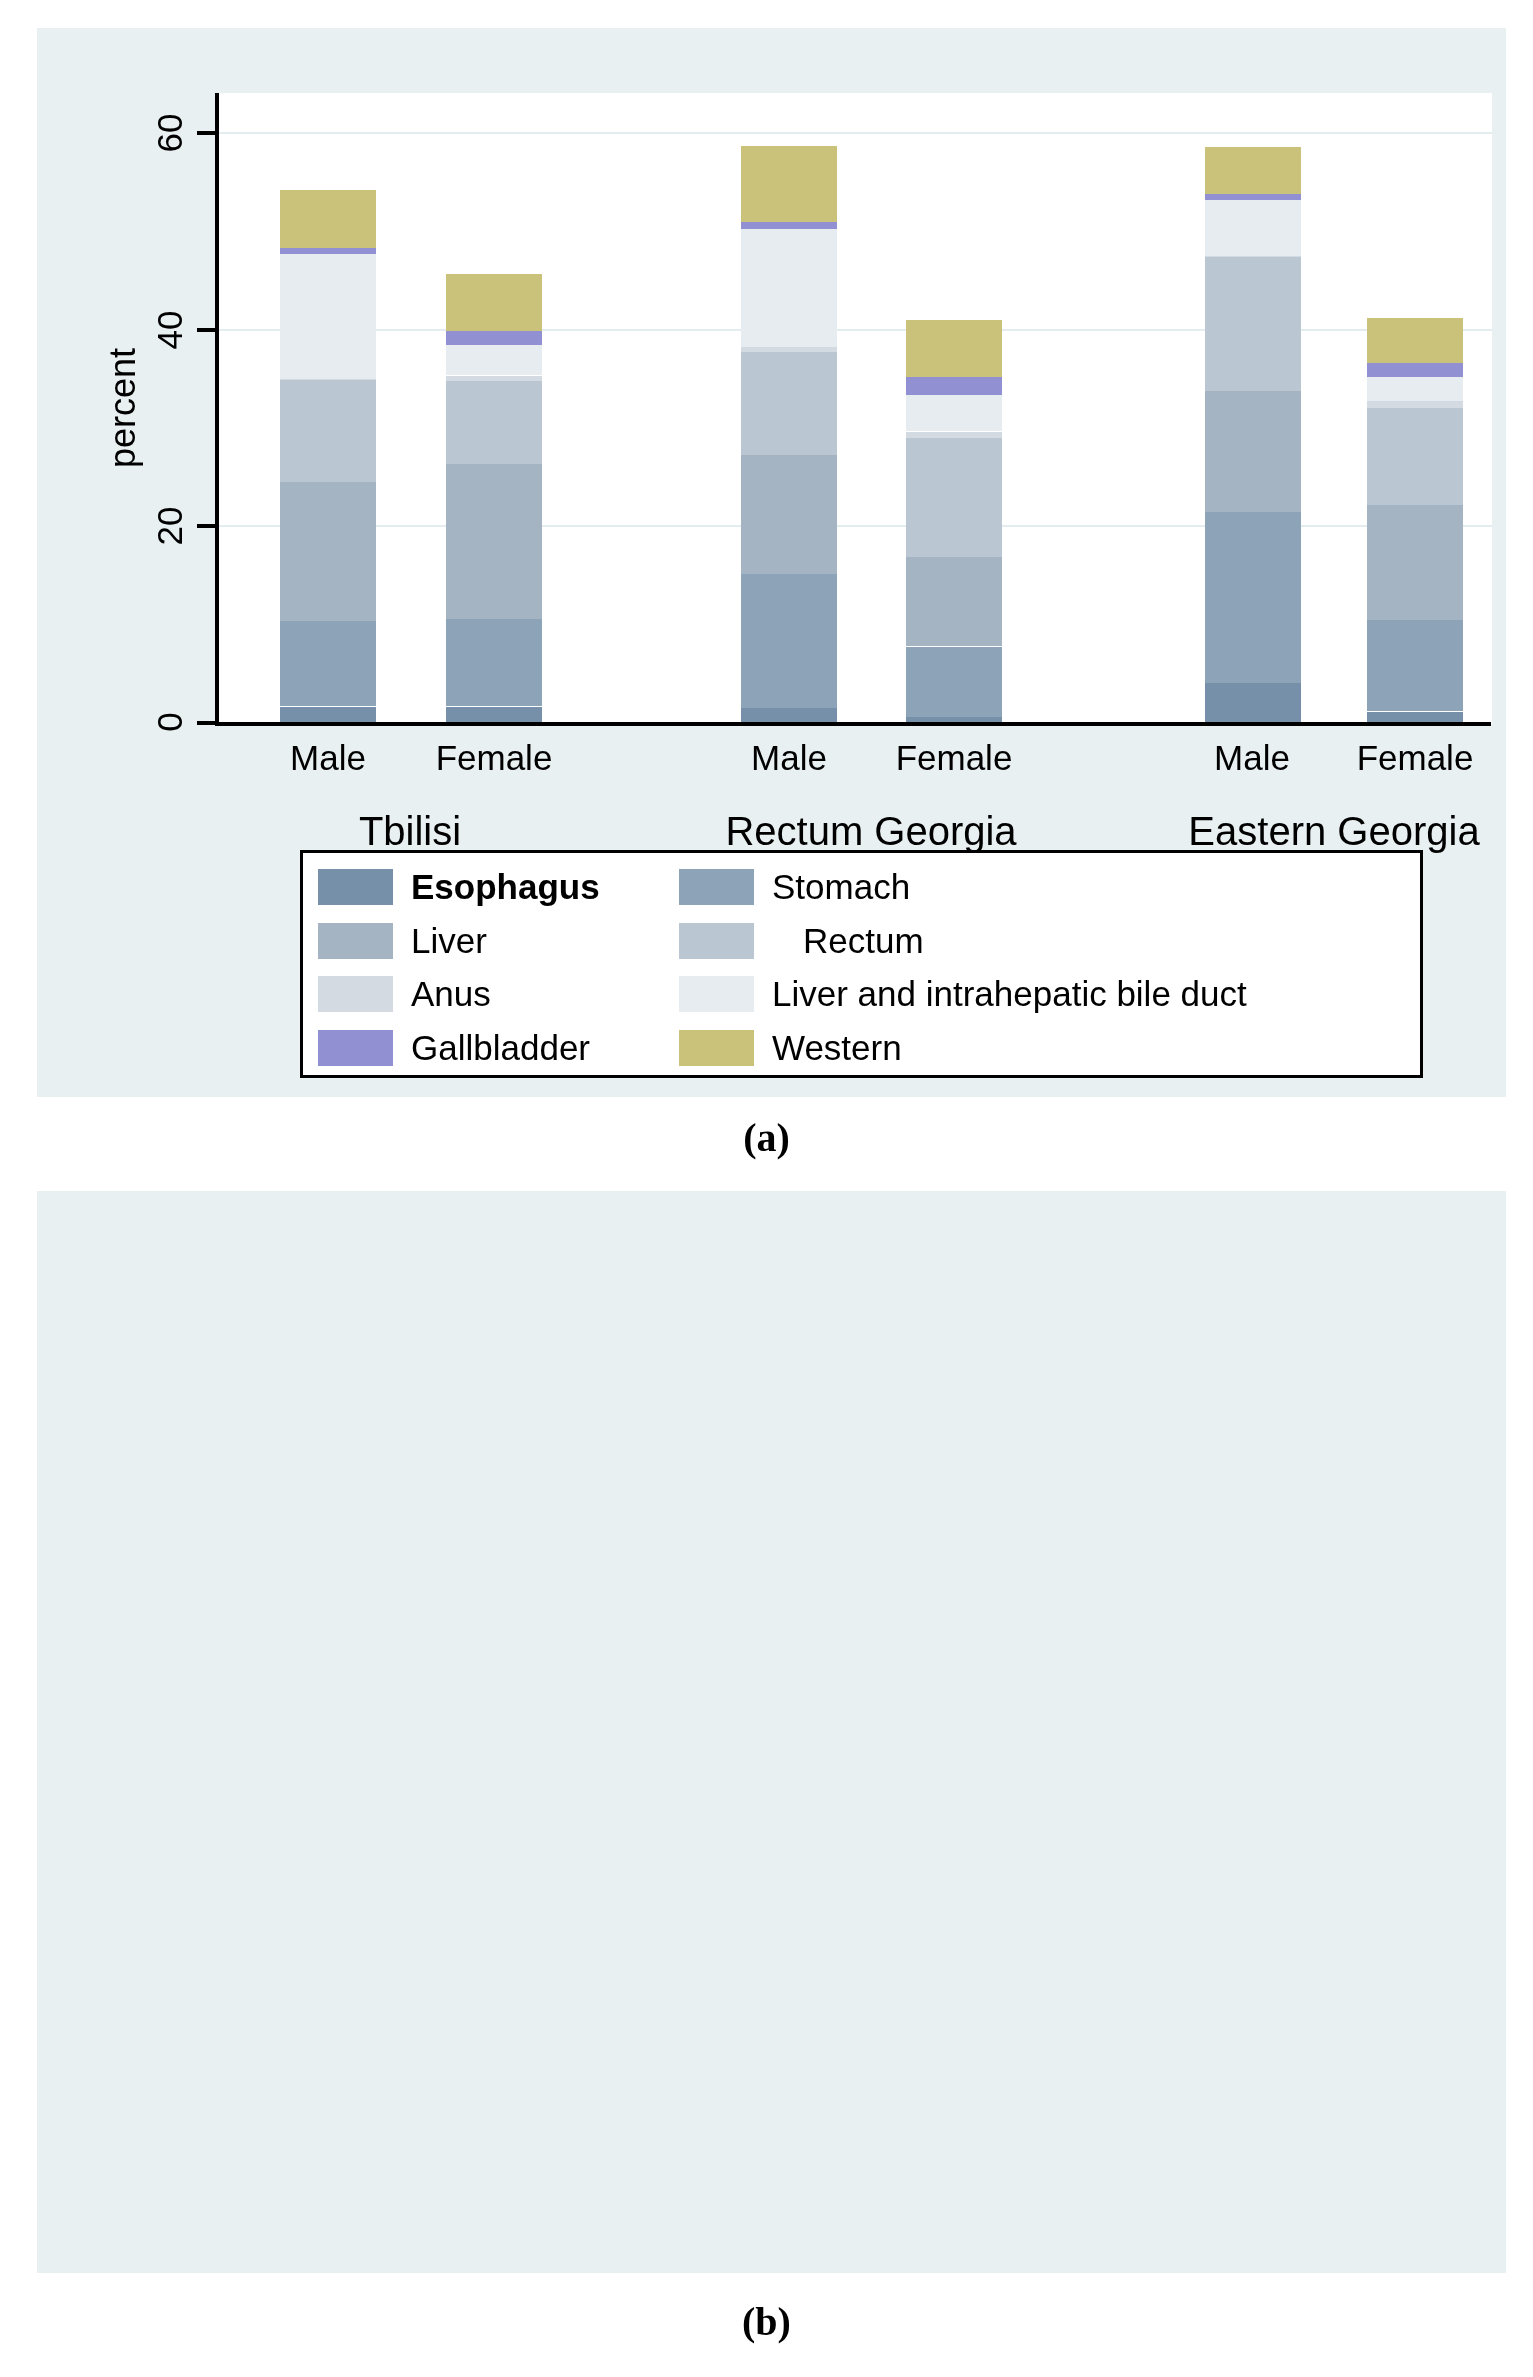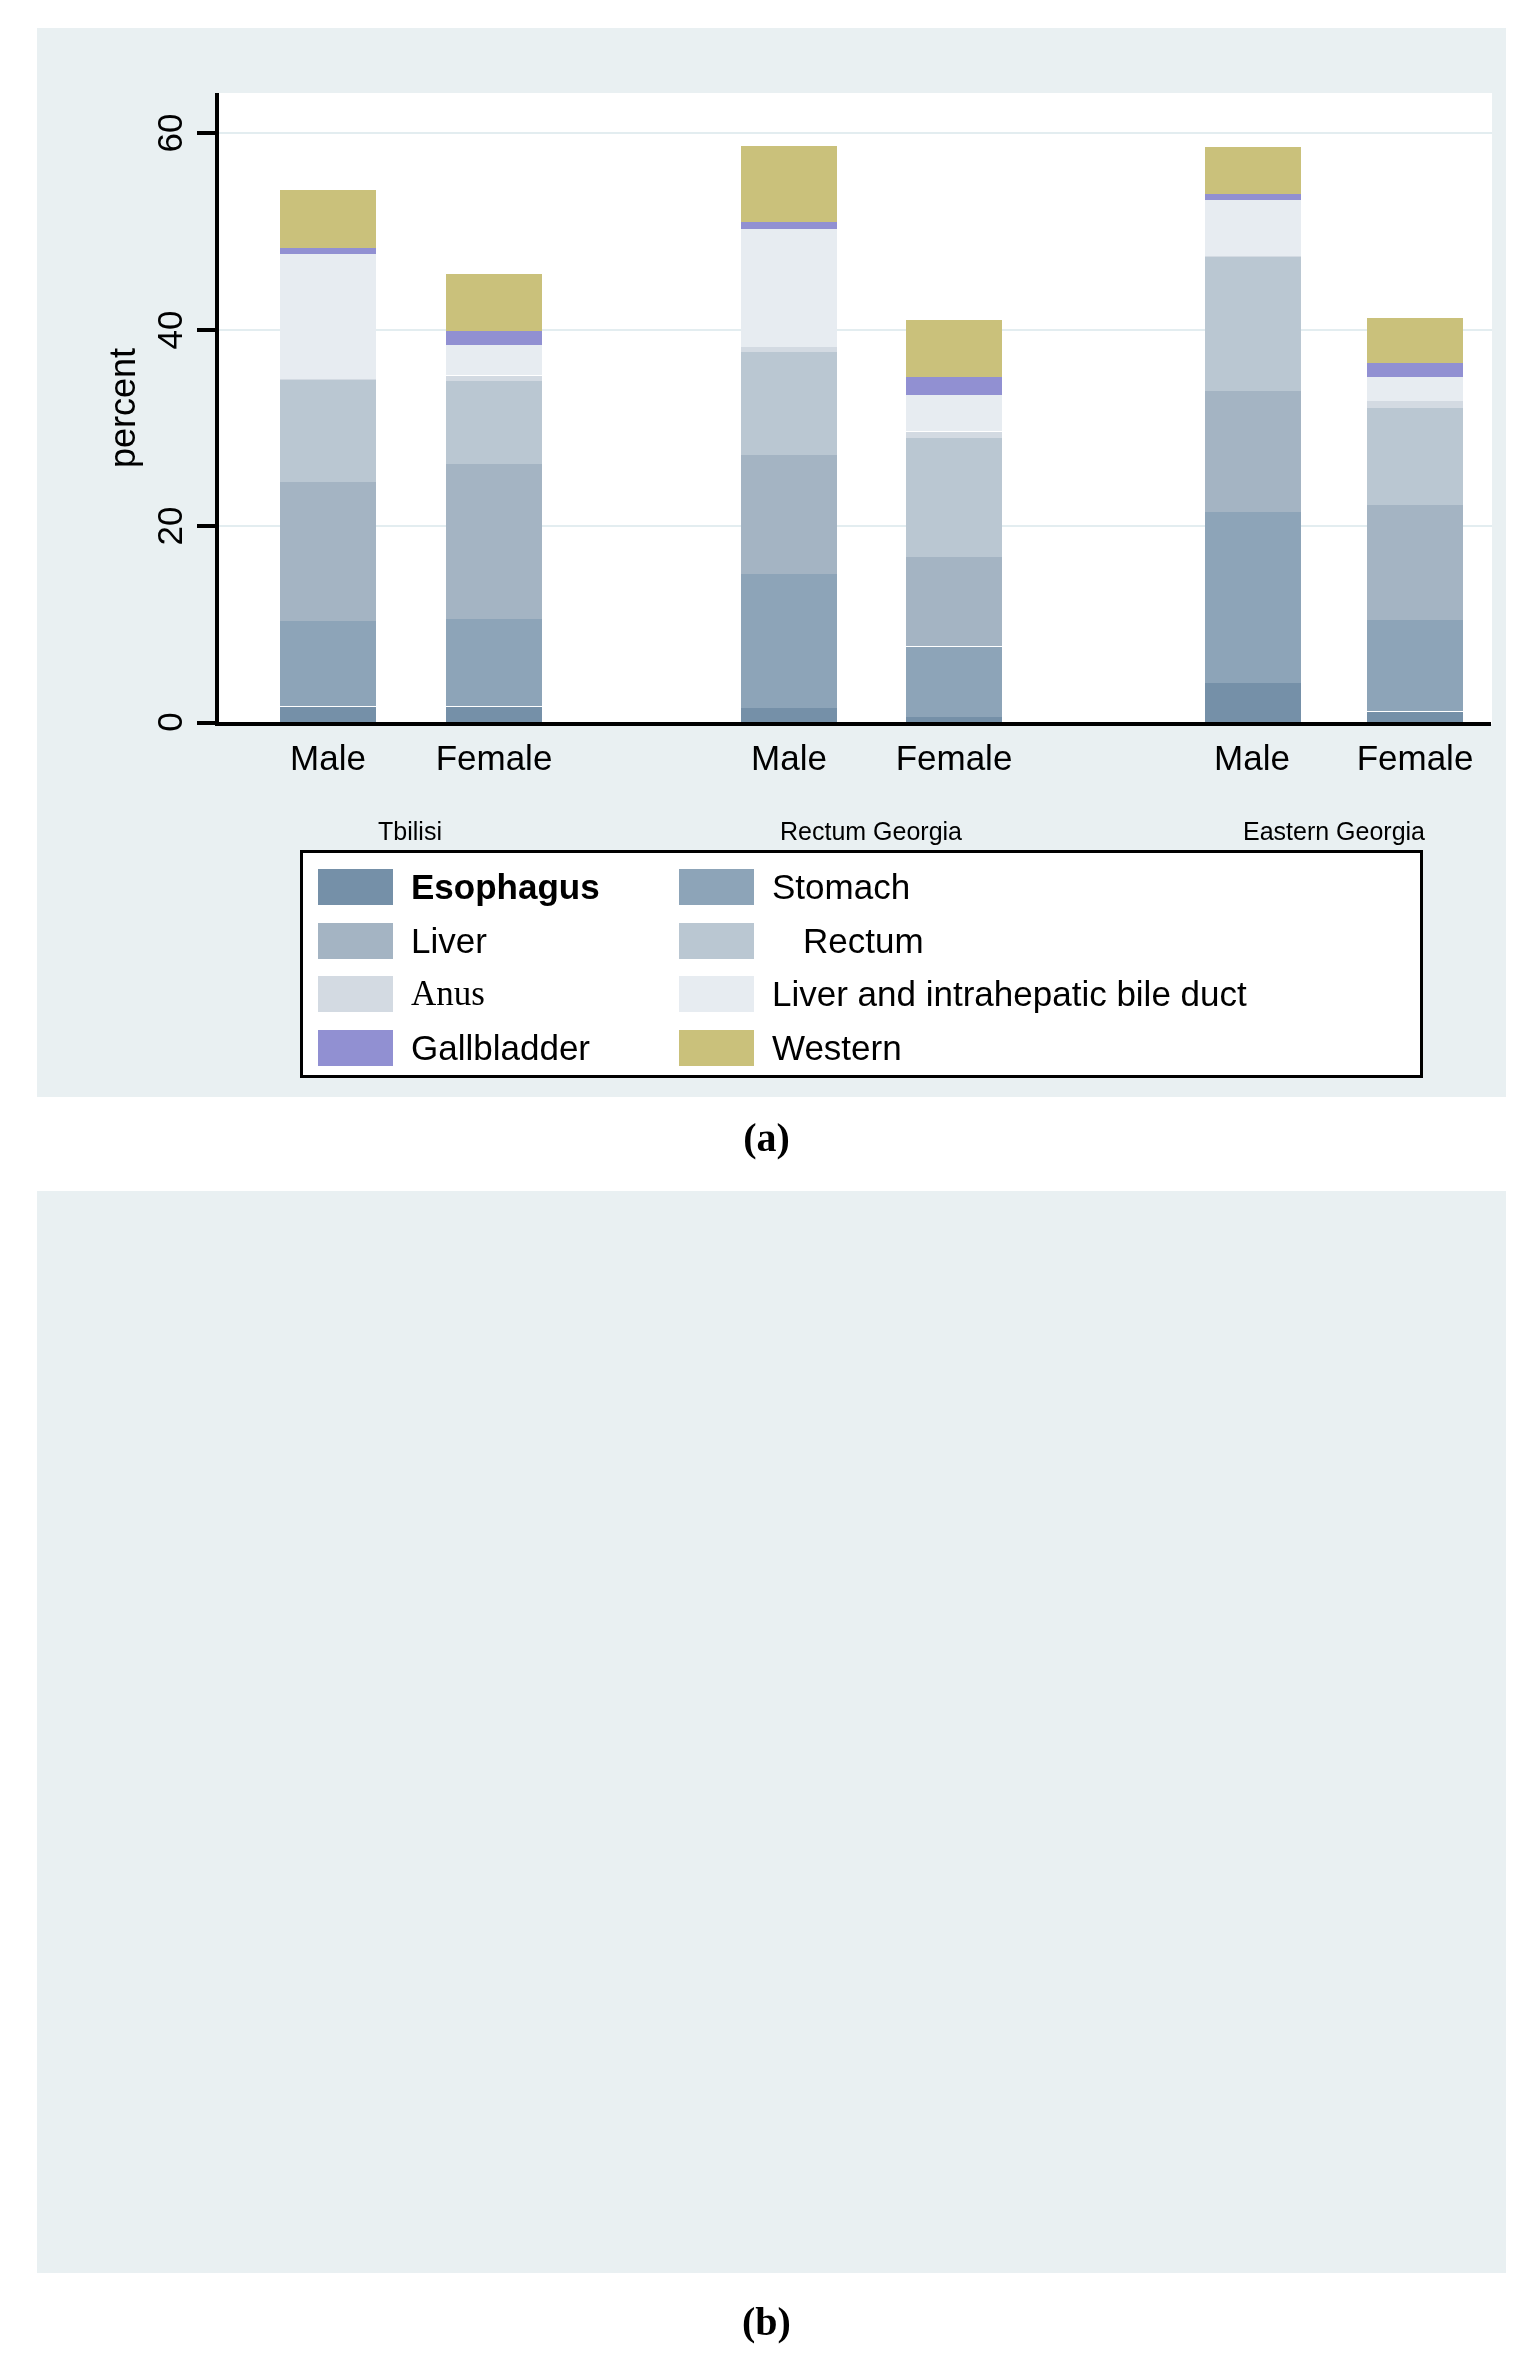--- a/index.html
+++ b/index.html
@@ -12,21 +12,21 @@
   #plot-a{left:182px;top:65px;width:1273px;height:631px;}
   .gridline{position:absolute;background:#e3edf0;}
   .spine{position:absolute;background:#000;}
   .tick{position:absolute;background:#000;}
   .ticklabel{position:absolute;font-size:35px;line-height:35px;white-space:nowrap;}
   .vlab{transform:translate(-50%,-50%) rotate(-90deg);}
   .seg{position:absolute;}
   .axis-title{position:absolute;font-size:36px;white-space:nowrap;}
   #ylabel-a{left:86px;top:380px;transform:translate(-50%,-50%) rotate(-90deg);}
   .barlabel{position:absolute;font-size:35px;line-height:36px;white-space:nowrap;transform:translate(-50%,0);}
-  .grouplabel{position:absolute;font-size:25px;line-height:37px;white-space:nowrap;transform:translate(-50%,0);}
+  .grouplabel{position:absolute;font-size:40px;line-height:37px;white-space:nowrap;transform:translate(-50%,0);}
   .legend-box{position:absolute;background:#ffffff;border:3.1px solid #000;}
   #legend-a{left:263px;top:822px;width:1117px;height:222px;}
   .legend-swatch{position:absolute;}
   .legend-label{position:absolute;font-size:35px;line-height:36px;white-space:nowrap;transform:translateY(-50%);}
   .caption{position:absolute;left:0;width:1533px;text-align:center;
            font-family:"Liberation Serif", serif;font-weight:bold;font-size:40px;}
   #caption-a{top:1114px;}
   #caption-b{top:2298px;}
 </style>
 </head>
@@ -113,21 +113,21 @@
     <div id="legend-a-items">
         <div class="legend-swatch" style="left: 281px; top: 841px; width: 75px; height: 36px; background: rgb(117, 144, 168);"></div>
         <div class="legend-label" style="left: 374px; top: 859px; font-weight: bold;">Esophagus</div>
         <div class="legend-swatch" style="left: 642px; top: 841px; width: 75px; height: 36px; background: rgb(141, 164, 184);"></div>
         <div class="legend-label" style="left: 735px; top: 859px;">Stomach</div>
         <div class="legend-swatch" style="left: 281px; top: 895px; width: 75px; height: 36px; background: rgb(164, 180, 195);"></div>
         <div class="legend-label" style="left: 374px; top: 913px;">Liver</div>
         <div class="legend-swatch" style="left: 642px; top: 895px; width: 75px; height: 36px; background: rgb(186, 199, 210);"></div>
         <div class="legend-label" style="left: 766px; top: 913px;">Rectum</div>
         <div class="legend-swatch" style="left: 281px; top: 948px; width: 75px; height: 36px; background: rgb(211, 218, 226);"></div>
-        <div class="legend-label" style="left: 374px; top: 966px; font-family: Liberation Serif, serif;">Anus</div>
+        <div class="legend-label" style="left: 374px; top: 966px;">Anus</div>
         <div class="legend-swatch" style="left: 642px; top: 948px; width: 75px; height: 36px; background: rgb(231, 236, 241);"></div>
         <div class="legend-label" style="left: 735px; top: 966px;">Liver and intrahepatic bile duct</div>
         <div class="legend-swatch" style="left: 281px; top: 1002px; width: 75px; height: 36px; background: rgb(145, 144, 210);"></div>
         <div class="legend-label" style="left: 374px; top: 1020px;">Gallbladder</div>
         <div class="legend-swatch" style="left: 642px; top: 1002px; width: 75px; height: 36px; background: rgb(202, 193, 123);"></div>
         <div class="legend-label" style="left: 735px; top: 1020px;">Western</div>
       </div>
   </div>
 
   <div class="panel" id="panel-b">

